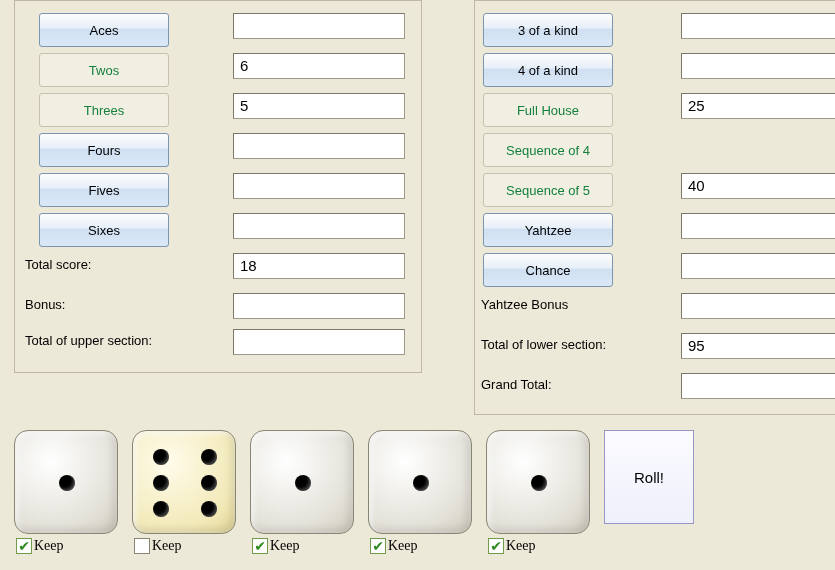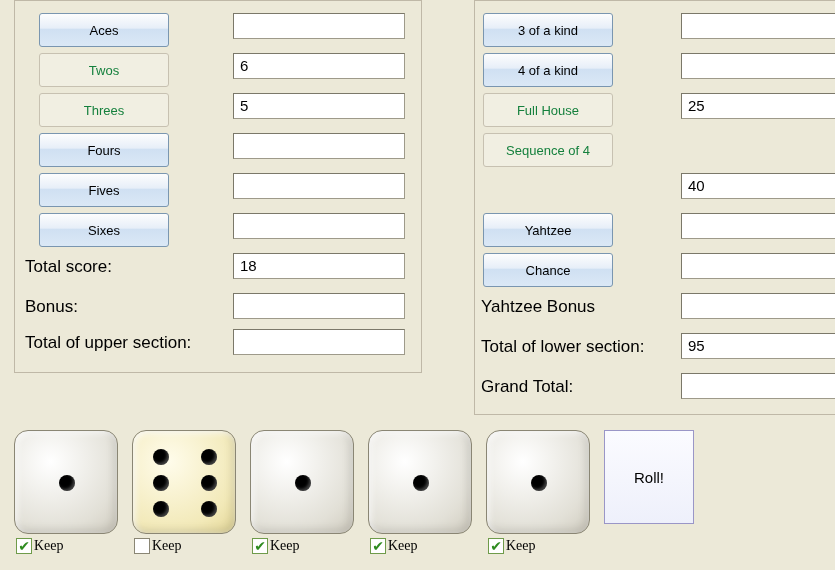--- a/index.html
+++ b/index.html
@@ -45,21 +45,21 @@
   .cat-btn.disabled {
     background: #f1efe2;
     color: #15803d;
     border: 1px solid #c7c1b1;
     cursor: default;
   }
   .lower-panel .cat-btn { left: 8px; }
   .label-text {
     position: absolute;
     left: 10px;
-    font-size: 17px;
+    font-size: 13px;
     color: #000;
     top: 4px;
   }
   .lower-panel .label-text { left: 6px; }
   .score-box {
     position: absolute;
     left: 218px;
     width: 172px;
     height: 26px;
     background: #fff;
@@ -198,20 +198,21 @@
     <div class="score-box"></div>
   </div>
   <div class="row" style="top:92px">
     <button class="cat-btn disabled">Full House</button>
     <div class="score-box">25</div>
   </div>
   <div class="row" style="top:132px">
     <button class="cat-btn disabled">Sequence of 4</button>
   </div>
   <div class="row" style="top:172px">
+    <button class="cat-btn disabled">Sequence of 5</button>
     <div class="score-box">40</div>
   </div>
   <div class="row" style="top:212px">
     <button class="cat-btn">Yahtzee</button>
     <div class="score-box"></div>
   </div>
   <div class="row" style="top:252px">
     <button class="cat-btn">Chance</button>
     <div class="score-box"></div>
   </div>

